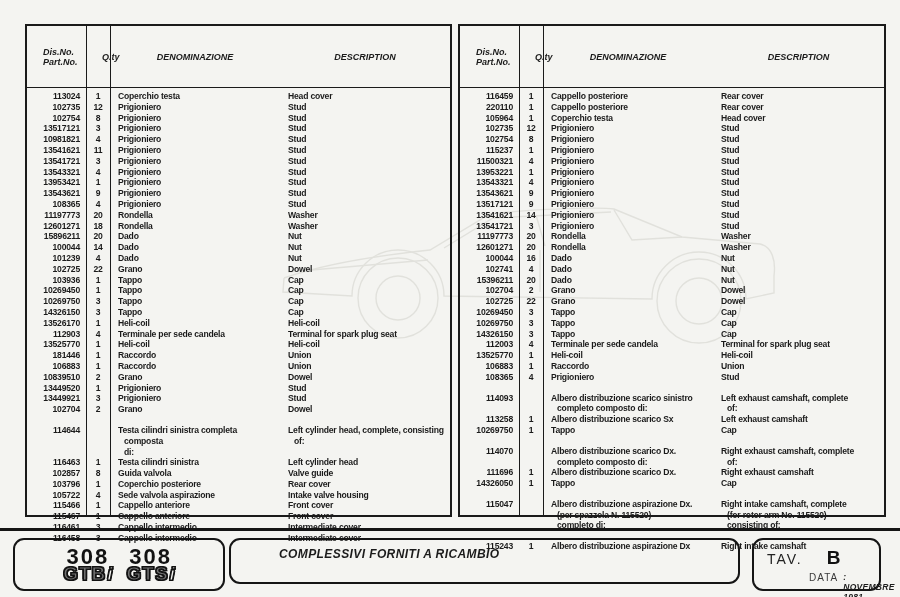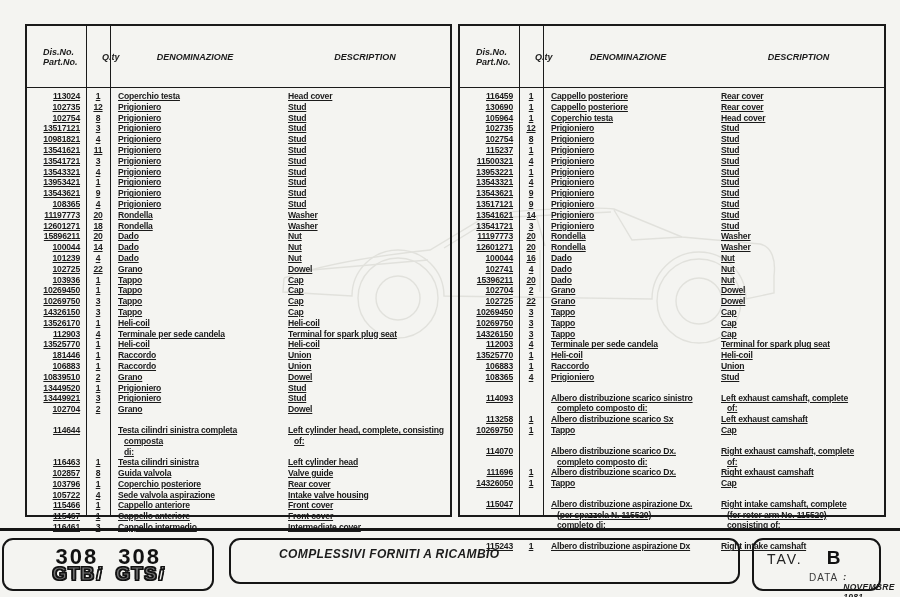--- a/index.html
+++ b/index.html
@@ -32,27 +32,27 @@
     font-size:8.6px;line-height:10.8px;height:10.8px;font-weight:bold;
     letter-spacing:-0.2px;padding:0;vertical-align:top;
     white-space:pre-line;overflow:hidden;
   }
   td.c-part{text-align:right;padding-right:6px;}
   td.c-qty{text-align:center;}
   td.c-denom{padding-left:8px;padding-right:4px;}
   td.c-denom,td.c-desc{padding-left:8px;text-indent:-0px;}
   td.c-denom,td.c-desc{padding-left:14px;text-indent:-6px;} 
   tr.spacer td{height:10px;}
-  tbody{padding-top:2px;text-decoration:underline;}
+  tbody{padding-top:2px;}
   tbody:before{content:"";display:block;height:3px;}
 
   
   .footer-rule{position:absolute;left:0;top:528px;width:900px;height:2.6px;background:#151515;z-index:2;}
   .fbox{position:absolute;top:538px;border:2.4px solid #151515;border-radius:11px;background:transparent;z-index:2;box-sizing:border-box;}
-  .logo-box{left:2px;width:212px;height:53px;display:flex;align-items:center;justify-content:center;gap:14px;}
+  .logo-box{left:13px;width:212px;height:53px;display:flex;align-items:center;justify-content:center;gap:14px;}
   .logo{display:flex;flex-direction:column;align-items:center;line-height:1;}
   .logo .num{font-weight:900;font-size:22px;letter-spacing:2px;color:#121212;line-height:18px;}
   .logo .model-row{display:flex;align-items:flex-end;line-height:16px;}
   .logo .model{
     font-weight:900;font-size:19px;letter-spacing:1px;color:#737373;
     -webkit-text-stroke:1.2px #121212;
     text-shadow:-1px -1px 0 #121212,1px -1px 0 #121212,-1px 1px 0 #121212,1px 1px 0 #121212;
   }
   .logo .suffix{
     font-style:italic;font-weight:900;font-size:19px;color:#f4f4f1;margin-left:1px;
@@ -334,20 +334,26 @@
           <td class="c-qty">1</td>
           <td class="c-denom">Cappello anteriore</td>
           <td class="c-desc">Front cover</td>
         </tr>
         <tr>
           <td class="c-part">116461</td>
           <td class="c-qty">3</td>
           <td class="c-denom">Cappello intermedio</td>
           <td class="c-desc">Intermediate cover</td>
         </tr>
+        <tr>
+          <td class="c-part">116458</td>
+          <td class="c-qty">3</td>
+          <td class="c-denom">Cappello intermedio</td>
+          <td class="c-desc">Intermediate cover</td>
+        </tr>
       </tbody>
   </table>
 </div>
 
 <div class="tablebox" id="right-table">
   <div class="vrule vr1"></div>
   <div class="vrule vr2"></div>
   <table>
     <colgroup>
         <col class="co-part">
@@ -365,21 +371,21 @@
       </tr>
     </thead>
     <tbody id="right-tbody">
         <tr>
           <td class="c-part">116459</td>
           <td class="c-qty">1</td>
           <td class="c-denom">Cappello posteriore</td>
           <td class="c-desc">Rear cover</td>
         </tr>
         <tr>
-          <td class="c-part">130690</td>
+          <td class="c-part">220110</td>
           <td class="c-qty">1</td>
           <td class="c-denom">Cappello posteriore</td>
           <td class="c-desc">Rear cover</td>
         </tr>
         <tr>
           <td class="c-part">105964</td>
           <td class="c-qty">1</td>
           <td class="c-denom">Coperchio testa</td>
           <td class="c-desc">Head cover</td>
         </tr>

